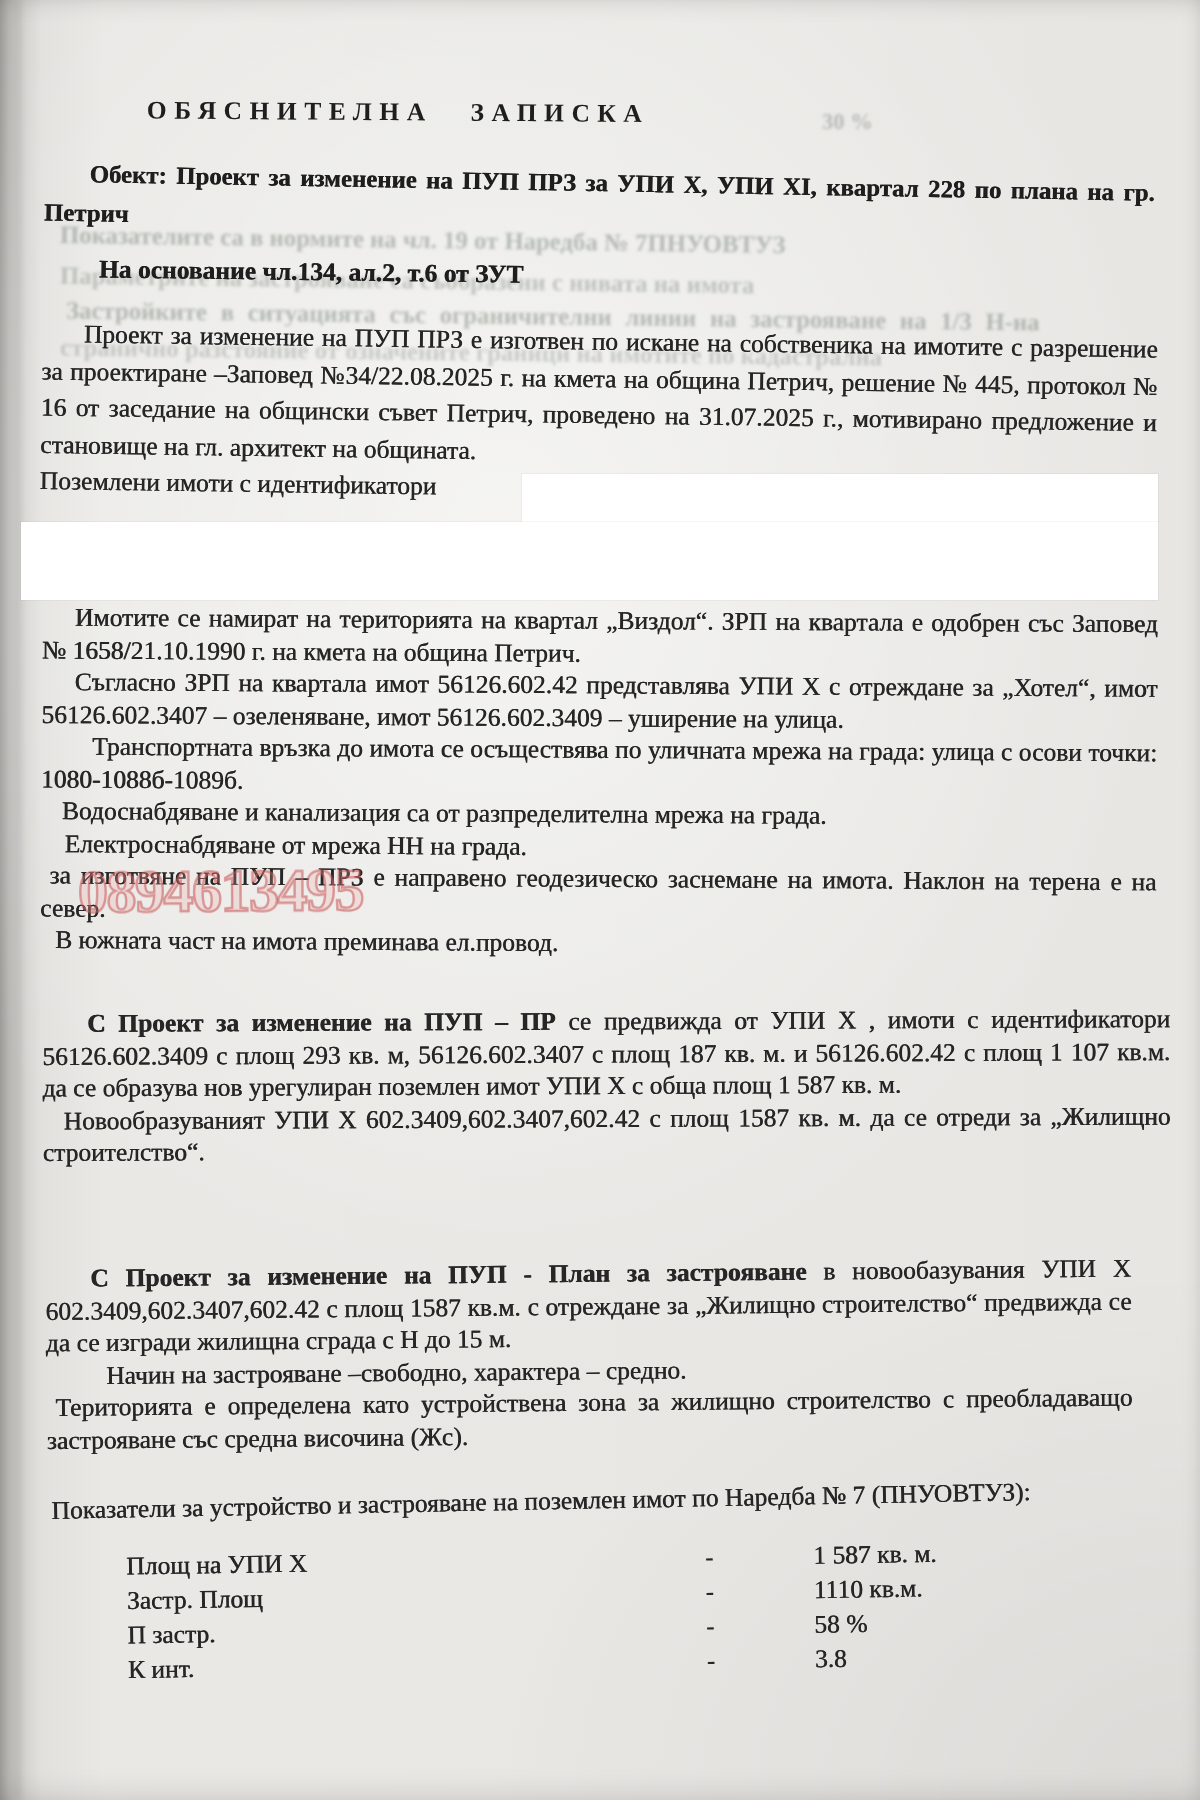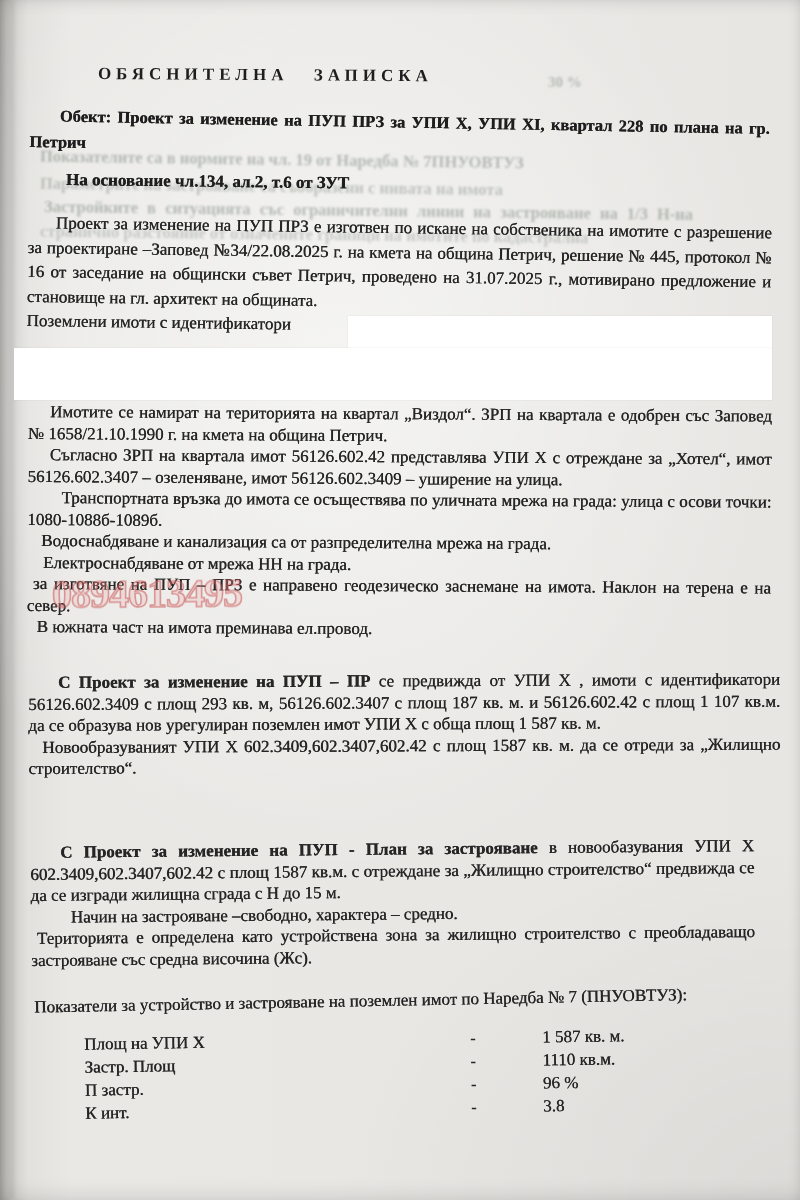--- a/index.html
+++ b/index.html
@@ -117,21 +117,21 @@
       <span class="t-value thick">1 587 кв. м.</span>
     </div>
     <div class="t-row">
       <span class="t-label thick">Застр. Площ</span>
       <span class="t-dash">-</span>
       <span class="t-value thick">1110 кв.м.</span>
     </div>
     <div class="t-row">
       <span class="t-label thick">П застр.</span>
       <span class="t-dash">-</span>
-      <span class="t-value thick">96 %</span>
+      <span class="t-value thick">58 %</span>
     </div>
     <div class="t-row">
       <span class="t-label thick">К инт.</span>
       <span class="t-dash">-</span>
       <span class="t-value thick">3.8</span>
     </div>
   </div>
 
   <div class="watermark">0894613495</div>
 </div>

